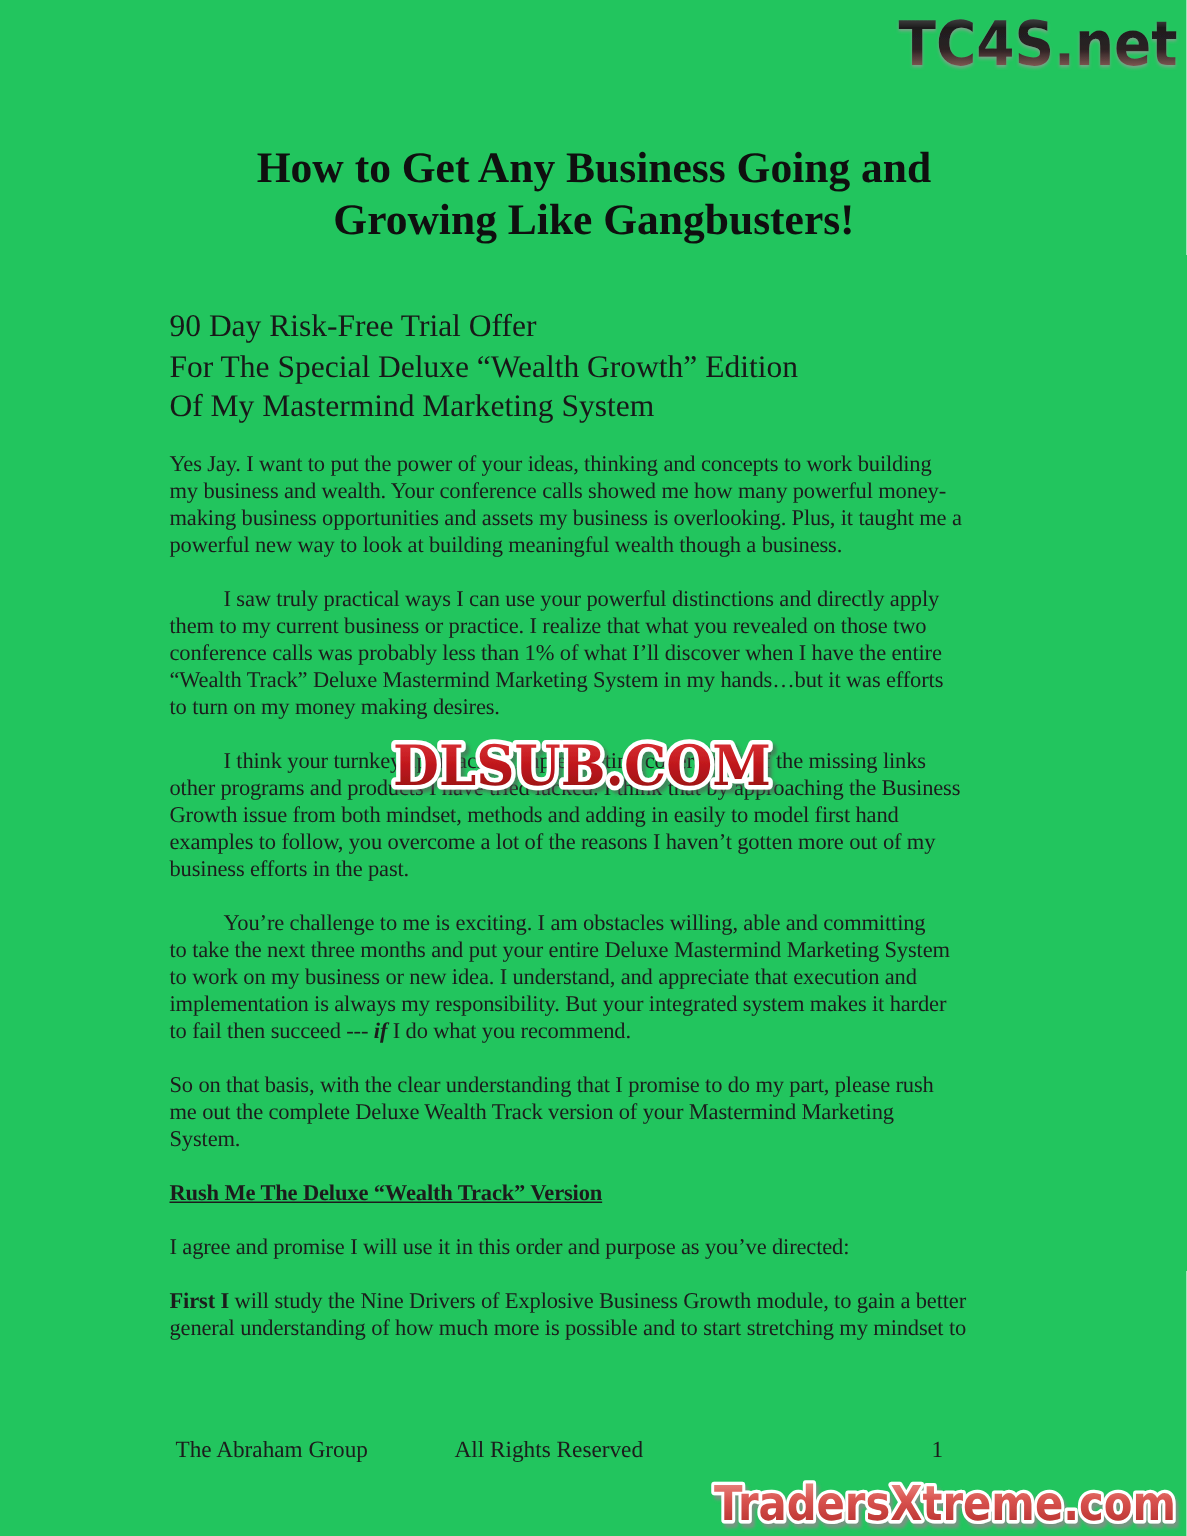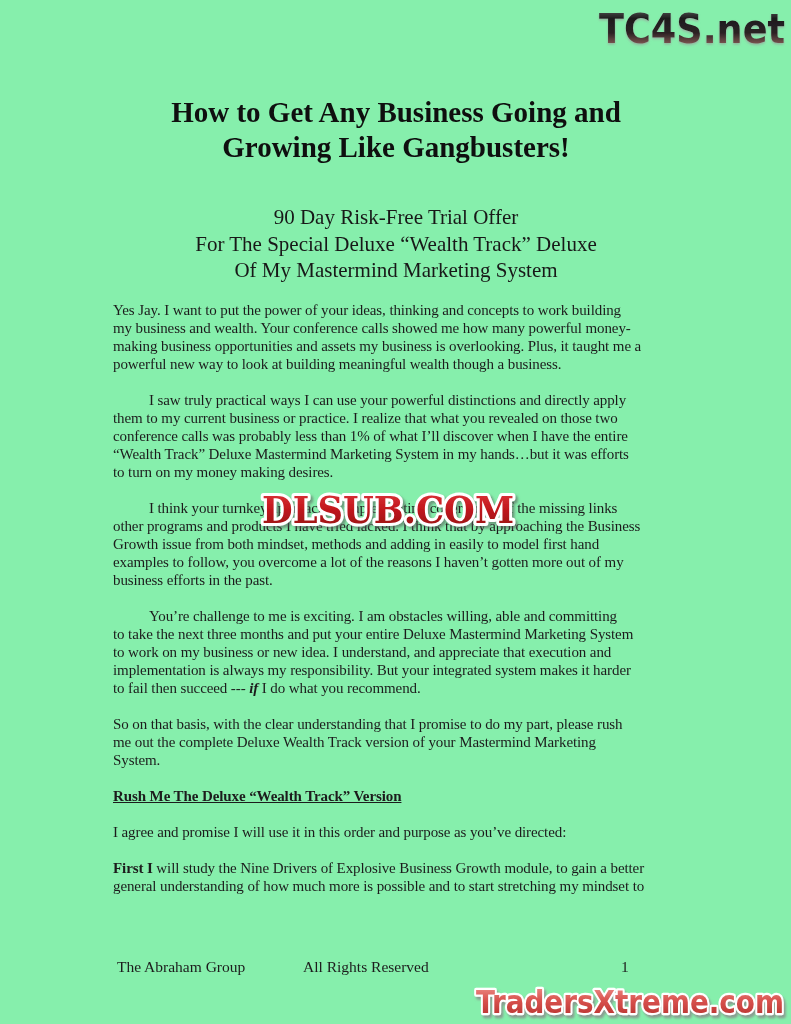--- a/index.html
+++ b/index.html
@@ -1,28 +1,28 @@
 <!DOCTYPE html>
 <html><head>
 <meta charset="utf-8">
 <style>
   html,body{margin:0;padding:0;background:#fff;}
   .page{
-    position:relative;width:791px;height:1024px;background:#86efac;overflow:hidden;
+    position:relative;width:791px;height:1024px;background:#22c55e;overflow:hidden;
     font-family:"Liberation Serif",serif;color:#1c1c1c;
   }
   
   .tc4s-logo{position:absolute;left:594px;top:2px;width:196px;height:52px;}
   
   .doc-title{
     position:absolute;left:113px;top:95px;width:566px;text-align:center;
     font-weight:bold;font-size:29px;line-height:35px;color:#0f0f0f;
   }
   .doc-subtitle{
-    position:absolute;left:113px;top:204px;width:566px;text-align:center;
+    position:absolute;left:113px;top:204px;width:566px;text-align:left;
     font-size:21px;line-height:26.5px;color:#181818;
   }
   
   .body-text{
     position:absolute;left:113px;top:301px;width:566px;
     font-size:15px;line-height:18px;letter-spacing:-0.1px;color:#1c1c1c;
   }
   .para{margin:0 0 18px 0;}
   .para .line{white-space:nowrap;height:18px;}
   .para.heading .line{font-weight:bold;text-decoration:underline;}
@@ -56,21 +56,21 @@
     <text x="98" y="41" text-anchor="middle" font-family="DejaVu Sans, sans-serif" font-weight="bold" font-size="41" fill="url(#tcgrad)" filter="url(#tcshadow)" textLength="186" lengthAdjust="spacingAndGlyphs">TC4S.net</text>
   </svg>
 
   <div class="doc-title">
     <div class="line">How to Get Any Business Going and</div>
     <div class="line">Growing Like Gangbusters!</div>
   </div>
 
   <div class="doc-subtitle">
     <div class="line">90 Day Risk-Free Trial Offer</div>
-    <div class="line">For The Special Deluxe “Wealth Track” Deluxe</div>
+    <div class="line">For The Special Deluxe “Wealth Growth” Edition</div>
     <div class="line">Of My Mastermind Marketing System</div>
   </div>
 
   <div class="body-text">
       <div class="para">
         <div class="line"><span>Yes Jay. I want to put the power of your ideas, thinking and concepts to work building</span></div>
         <div class="line"><span>my business and wealth. Your conference calls showed me how many powerful money-</span></div>
         <div class="line"><span>making business opportunities and assets my business is overlooking. Plus, it taught me a</span></div>
         <div class="line"><span>powerful new way to look at building meaningful wealth though a business.</span></div>
       </div>

